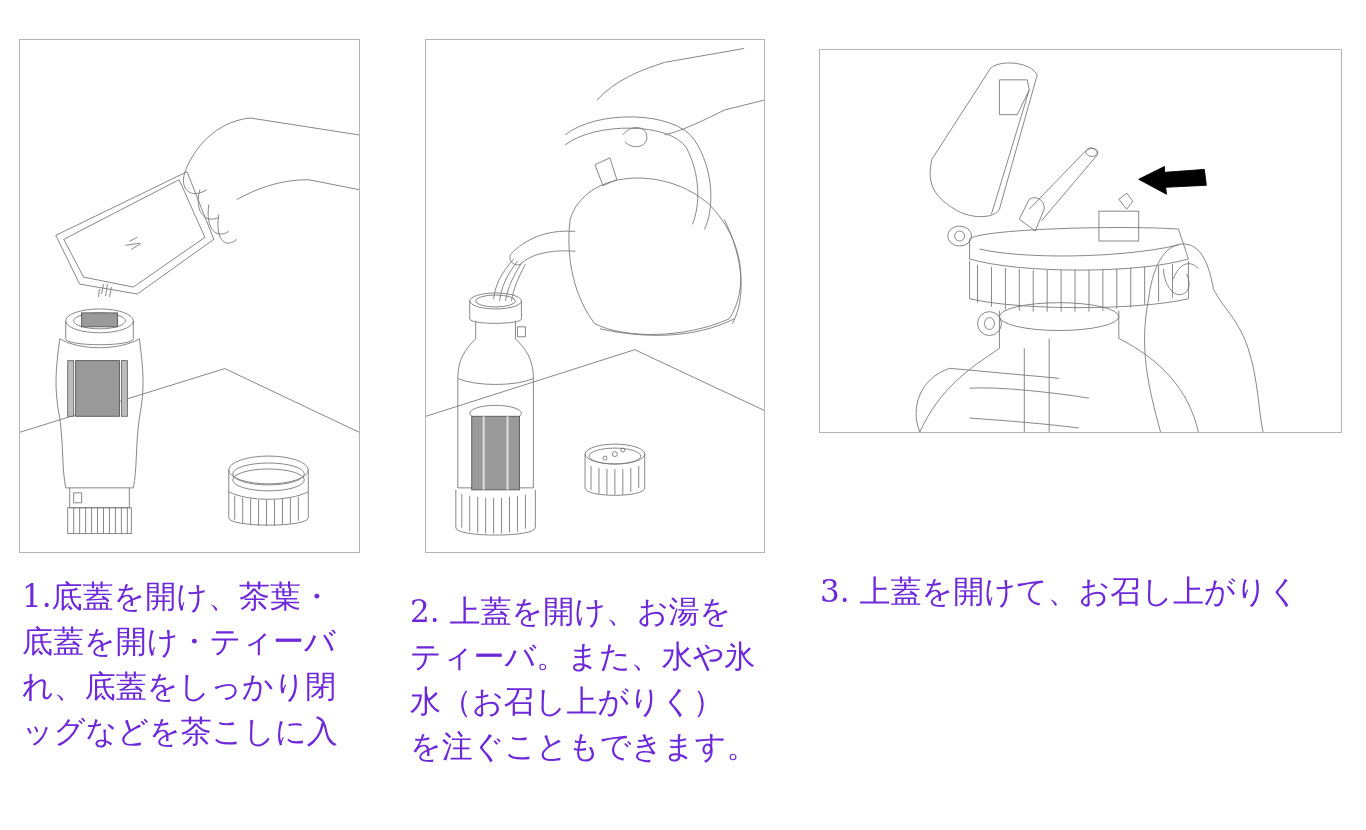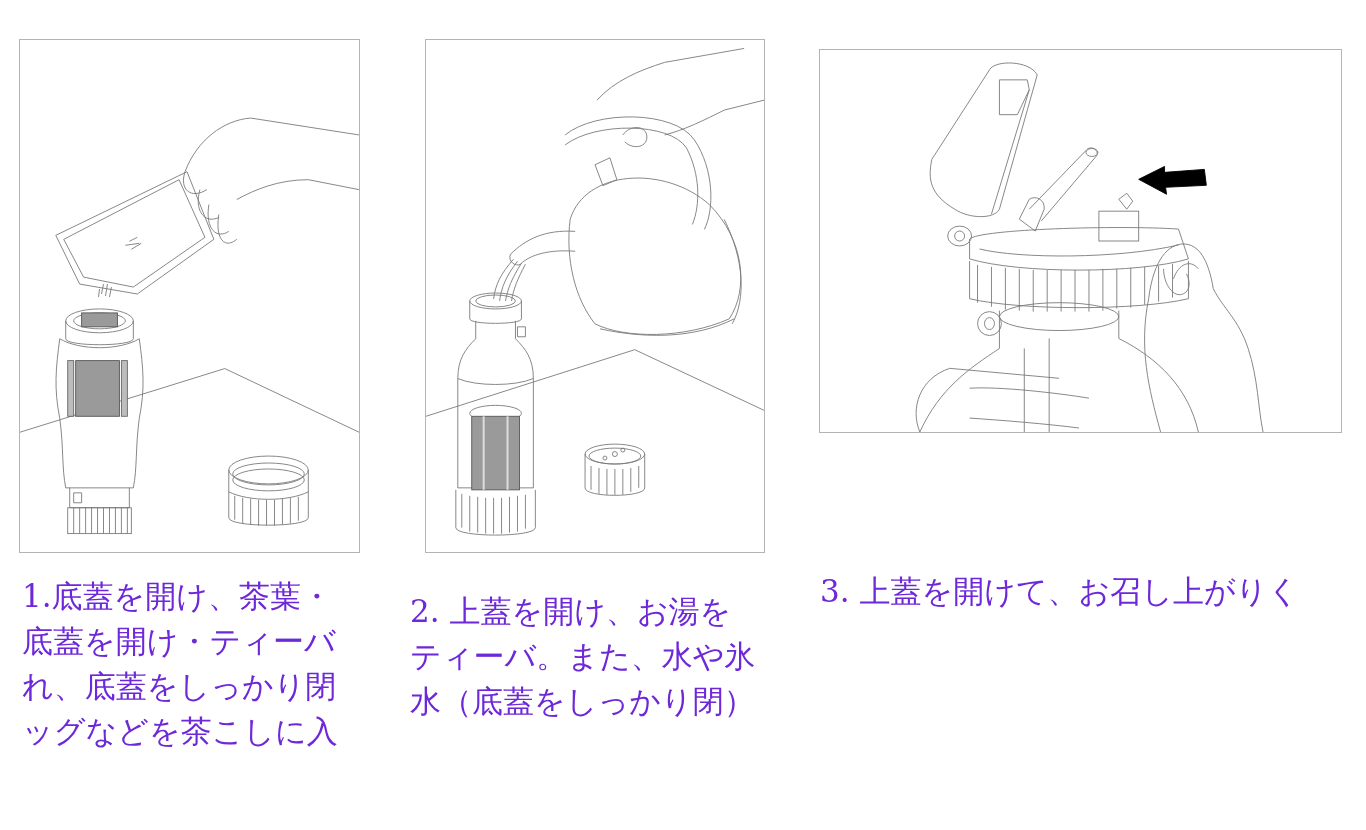--- a/index.html
+++ b/index.html
@@ -186,18 +186,19 @@
 <div class="caption" id="caption-1">
   <span class="line">1.底蓋を開け、茶葉・</span>
   <span class="line">底蓋を開け・ティーバ</span>
   <span class="line">れ、底蓋をしっかり閉</span>
   <span class="line">ッグなどを茶こしに入</span>
 </div>
 
 <div class="caption" id="caption-2">
   <span class="line">2. 上蓋を開け、お湯を</span>
   <span class="line">ティーバ。また、水や氷</span>
-  <span class="line">水（底蓋をしっかり閉）</span>
+  <span class="line">水（お召し上がりく）</span>
+  <span class="line">を注ぐこともできます。</span>
 </div>
 
 <div class="caption" id="caption-3">
   <span class="line">3. 上蓋を開けて、お召し上がりく</span>
 </div>
 
 </body></html>

